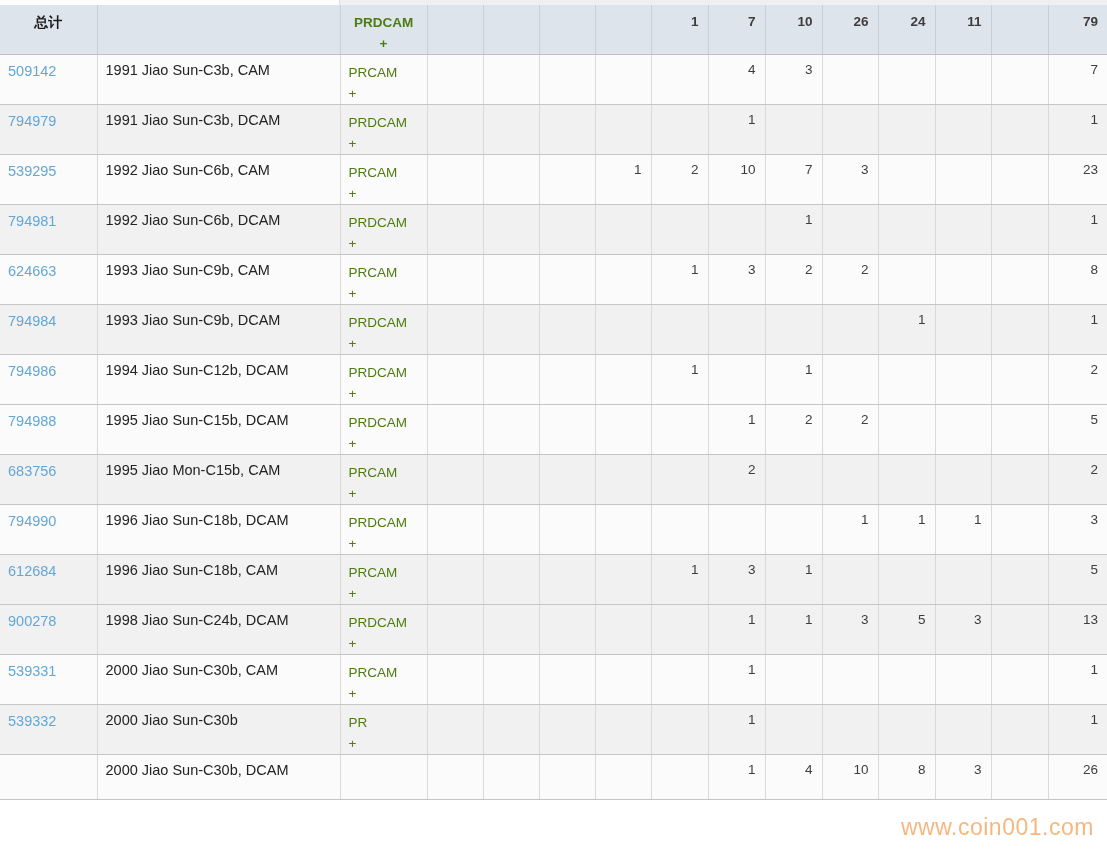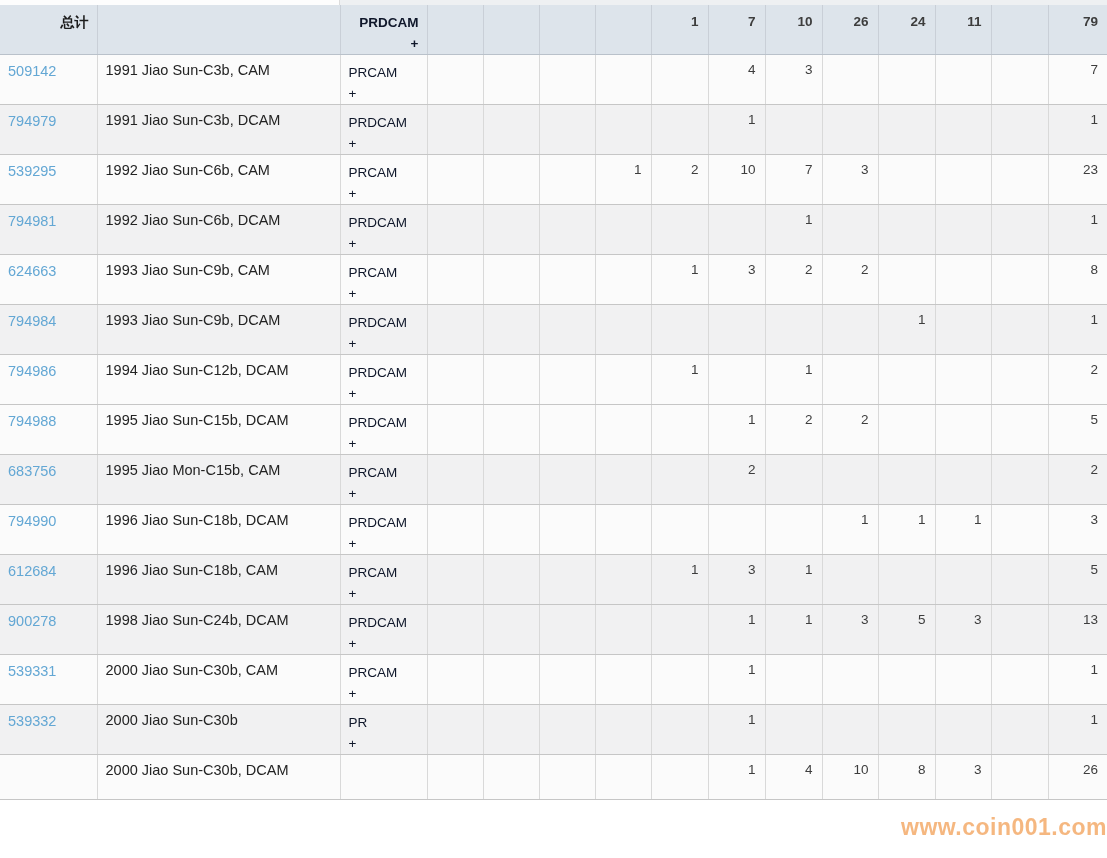--- a/index.html
+++ b/index.html
@@ -34,52 +34,52 @@
     overflow: hidden;
     white-space: nowrap;
   }
   td:last-child, th:last-child { border-right: none; }
   thead th {
     background: #dde4eb;
     border-bottom: 1px solid #b9c1ca;
     border-right: 1px solid #c9cfd7;
     font-weight: bold;
     color: #1c1c1c;
-    text-align: right;
+    text-align: center;
     font-size: 14px;
     line-height: 20px;
   }
   thead th.c-num { text-align: right; padding-right: 9px; }
   tr.odd td  { background: #fbfbfb; }
   tr.even td { background: #f1f1f2; }
   .c-id a {
     color: #63a7d4;
     text-decoration: none;
     font-size: 14.5px;
   }
   .c-desc {
     color: #232323;
     font-size: 14.5px;
   }
   .c-code {
-    color: #0f172a;
+    color: #4d7c0f;
     font-size: 13.5px;
     line-height: 21px;
   }
   .c-num {
     text-align: right;
     padding-right: 9px;
     color: #3d3d3d;
     font-size: 13.5px;
   }
   #watermark {
     position: absolute;
     left: 901px; top: 814px;
     font-size: 23px;
-    font-weight: bold;
+    font-weight: normal;
     letter-spacing: 0.5px;
     color: rgba(242, 163, 92, 0.78);
     pointer-events: none;
     z-index: 5;
     white-space: nowrap;
   }
 </style>
 </head>
 <body>
 

